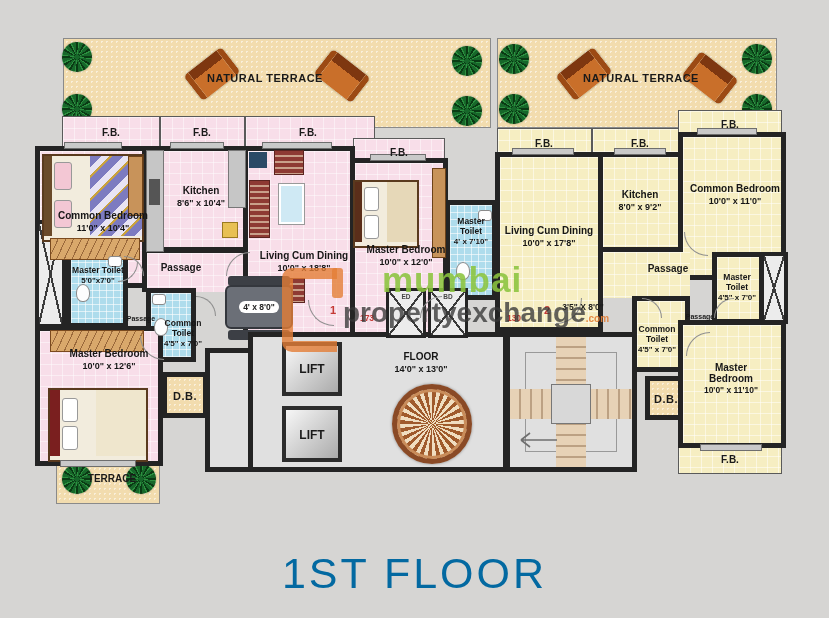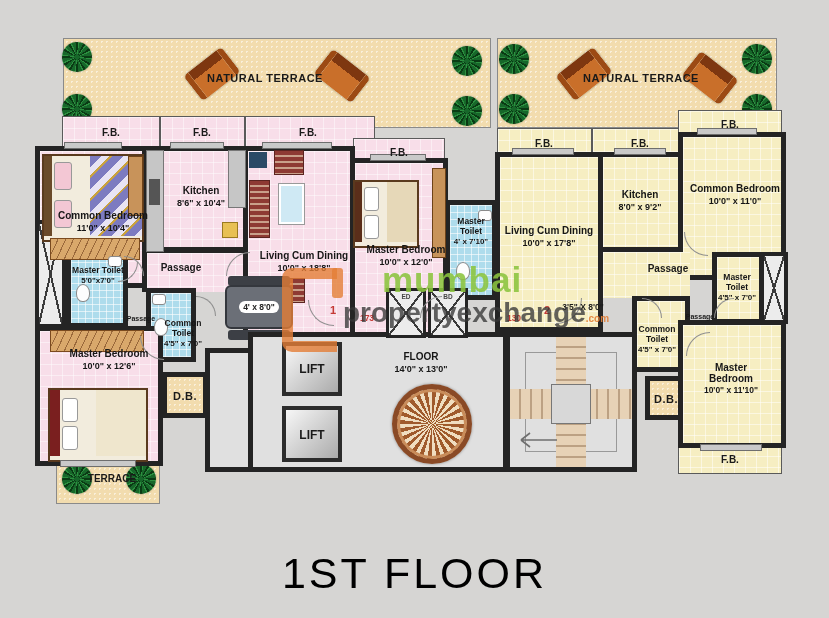--- a/index.html
+++ b/index.html
@@ -56,21 +56,21 @@
   .basin{position:absolute;width:12px;height:9px;background:#fdfdfd;border:1px solid #8a8a8a;border-radius:3px;}
   .lift{position:absolute;box-sizing:border-box;border:4px solid #2c2c2c;
         background:linear-gradient(135deg,#f7f7f7,#ababab);}
   .arc{position:absolute;box-sizing:border-box;border:1.6px solid #8f8f8f;}
   .arc-bl{border-top:none;border-right:none;border-radius:0 0 0 100%;}
   .arc-br{border-top:none;border-left:none;border-radius:0 0 100% 0;}
   .arc-tl{border-bottom:none;border-right:none;border-radius:100% 0 0 0;}
   .arc-tr{border-bottom:none;border-left:none;border-radius:0 100% 0 0;}
   .chip{background:#fff;border-radius:6px;padding:1px 4px;font-size:8.5px;font-weight:bold;color:#222;}
   .title{position:absolute;left:0;right:0;top:549px;text-align:center;font-size:43px;
-         font-weight:300;letter-spacing:3px;color:#000000;}
+         font-weight:300;letter-spacing:3px;color:#0369a1;}
   .wm{position:absolute;pointer-events:none;}
   .wm-br{position:absolute;border:11px solid rgba(228,126,54,.8);border-right:none;border-radius:10px 0 0 10px;}
   .wm-bar{position:absolute;background:rgba(228,126,54,.8);border-radius:3px;}
   .wm1{font-weight:bold;font-size:35px;color:rgba(139,196,62,.88);letter-spacing:1px;line-height:32px;margin-left:36px;}
   .wm2{font-weight:bold;font-size:28px;color:rgba(55,55,55,.78);letter-spacing:0;line-height:30px;}
   .wm3{font-weight:bold;font-size:10px;color:rgba(55,55,55,.78);}
   .wmdot{color:rgba(228,126,54,.9);}
   .stairband-h{position:absolute;background:repeating-linear-gradient(90deg,#e7d2b6 0 9px,#bca183 9px 11px);}
   .stairband-v{position:absolute;background:repeating-linear-gradient(#e7d2b6 0 9px,#bca183 9px 11px);}
   .medal{position:absolute;width:70px;height:70px;border-radius:50%;border:5px solid #8a4a26;

